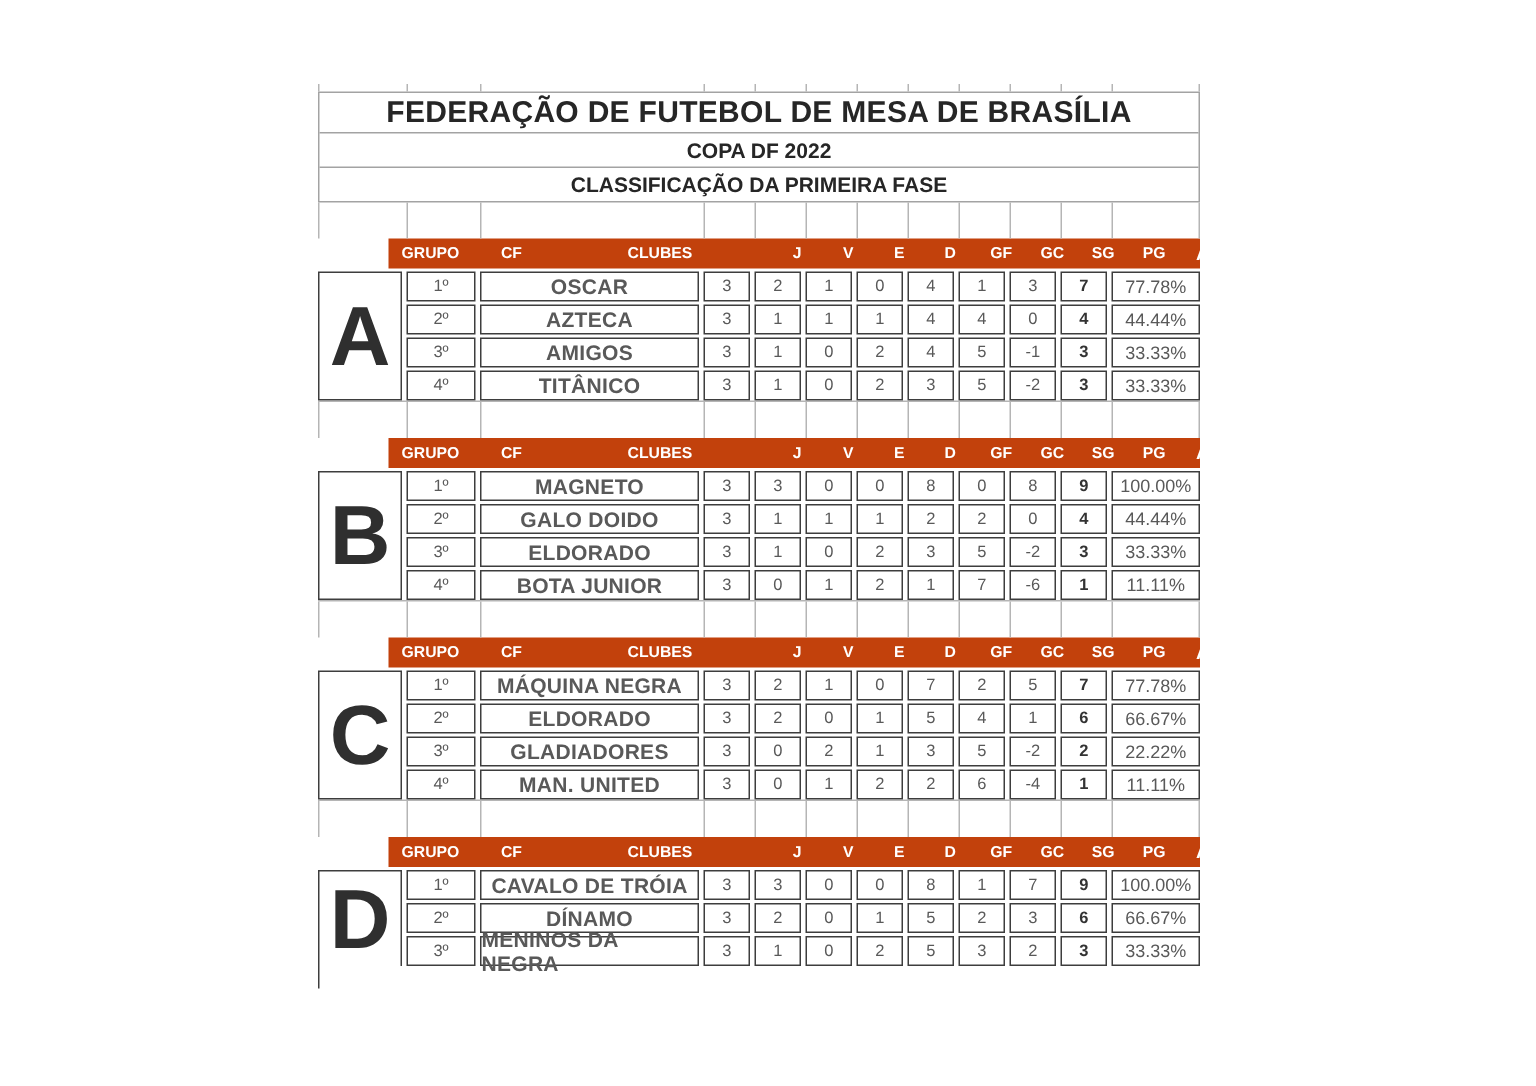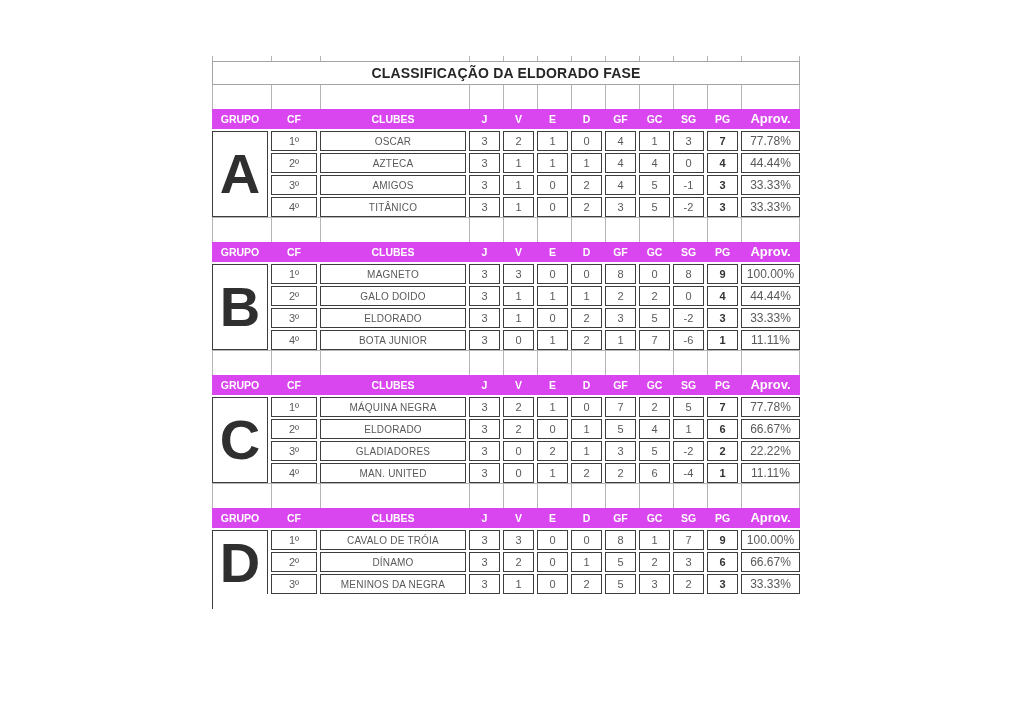--- a/index.html
+++ b/index.html
@@ -20,30 +20,30 @@
   .grid-gap.below-table{border-top:1px solid #b5b5b5;}
 
   
   .title-block{border:1px solid #a3a3a3;background:#fff;}
   .title-row{display:flex;align-items:center;justify-content:center;
              font-weight:bold;color:#262626;border-top:1px solid #a3a3a3;}
   .title-row:first-child{border-top:none;height:26px;font-size:20px;letter-spacing:.2px;}
   .title-row.sub{height:22px;font-size:14px;}
 
   
-  .ghead{height:20px;background:#d946ef;align-items:center;}
+  .ghead{height:20px;background:#c2410c;align-items:center;margin-left:47px;}
   .ghead>div{color:#ffffff;font-weight:bold;font-size:10.5px;text-align:center;line-height:20px;}
   .ghead>.h-aprov{font-size:13px;}
 
   
   .gbody{row-gap:2px;grid-auto-rows:20px;margin-top:2px;grid-auto-flow:row;}
   .cell{border:1px solid #3d3d3d;background:#fff;box-sizing:border-box;
         display:flex;align-items:center;justify-content:center;
         color:#595959;font-size:11px;}
-  .cell.txt{font-size:10px;letter-spacing:.2px;}
+  .cell.txt{font-size:14px;letter-spacing:.2px;font-weight:bold;}
   .cell.pg{color:#333333;font-weight:bold;}
   .cell.aprov{font-size:12px;}
   .grupo-cell{grid-column:1;}
   .span4{grid-row:1/span 4;}
   .span3{grid-row:1/span 3;}
   .letter{font-size:56px;font-weight:bold;color:#2f2f2f;line-height:1;}
   .c2{grid-column:2}.c3{grid-column:3}.c4{grid-column:4}.c5{grid-column:5}
   .c6{grid-column:6}.c7{grid-column:7}.c8{grid-column:8}.c9{grid-column:9}
   .c10{grid-column:10}.c11{grid-column:11}.c12{grid-column:12}
 
@@ -66,21 +66,23 @@
       <div></div>
       <div></div>
       <div></div>
       <div></div>
       <div></div>
       <div></div>
       <div></div>
     </div>
 
   <div class="title-block">
-    <div class="title-row sub">CLASSIFICAÇÃO DA ELDORADO FASE</div>
+    <div class="title-row">FEDERAÇÃO DE FUTEBOL DE MESA DE BRASÍLIA</div>
+    <div class="title-row sub">COPA DF 2022</div>
+    <div class="title-row sub">CLASSIFICAÇÃO DA PRIMEIRA FASE</div>
   </div>
 
   <div class="cols grid-gap">
       <div></div>
       <div></div>
       <div></div>
       <div></div>
       <div></div>
       <div></div>
       <div></div>

